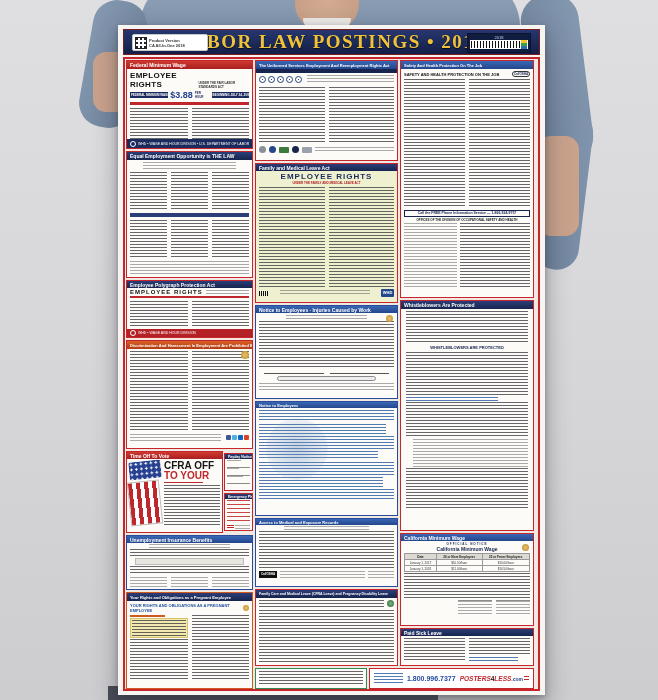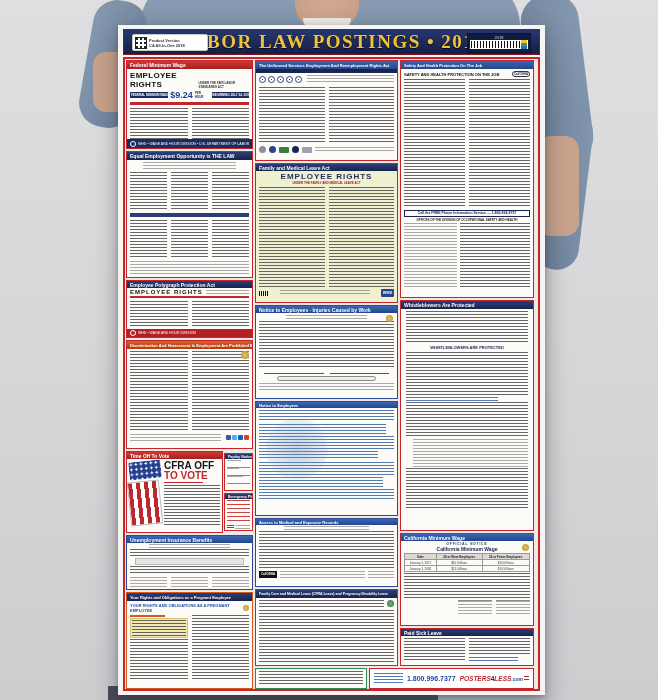--- a/index.html
+++ b/index.html
@@ -117,21 +117,21 @@
     <div class="frame">
 
       <div class="sec" style="left:1px;top:1px;width:127px;height:89px;">
         <div class="sh red">Federal Minimum Wage</div>
         <div style="display:flex;align-items:flex-end;gap:3px;padding:2px 3px 0;">
           <span style="font-size:8px;font-weight:800;letter-spacing:.3px;color:#111;">EMPLOYEE RIGHTS</span>
           <span style="font-size:3px;color:#333;font-weight:700;">UNDER THE FAIR LABOR STANDARDS ACT</span>
         </div>
         <div style="display:flex;align-items:center;gap:2px;padding:1px 3px;">
           <span class="chip-navy">FEDERAL MINIMUM WAGE</span>
-          <span style="font-size:9px;font-weight:800;color:#1f3f8f;">$9.24</span>
+          <span style="font-size:9px;font-weight:800;color:#1f3f8f;">$3.88</span>
           <span style="font-size:3px;font-weight:700;color:#1c2b5e;">PER HOUR</span>
           <span class="chip-navy">BEGINNING JULY 24, 2009</span>
         </div>
         <div style="height:3px;background:#c0272d;margin:1px 3px;"></div>
         <div class="cols">
           <div class="tx" style="height:46px;"></div>
           <div class="tx" style="height:46px;"></div>
         </div>
         <div style="position:absolute;left:0;right:0;bottom:0;height:9px;background:#1c2b5e;display:flex;align-items:center;gap:2px;padding:0 3px;">
           <span class="ring"></span>
@@ -191,21 +191,21 @@
 
       <div class="sec" style="left:1px;top:392px;width:97px;height:82px;">
         <div class="sh red h7">Time Off To Vote</div>
         <div style="display:flex;gap:3px;padding:2px;">
           <div style="width:32px;">
             <div style="height:18px;background:#27408f;border-radius:2px;background-image:radial-gradient(#fff 28%, transparent 30%);background-size:5px 5px;transform:rotate(-6deg);"></div>
             <div style="height:44px;margin-top:2px;background:repeating-linear-gradient(90deg,#c0272d 0 4px,#fff 4px 8px);transform:rotate(-6deg);border:0.5px solid #bbb;"></div>
           </div>
           <div style="flex:1;">
             <div style="font-size:10px;font-weight:800;color:#151515;line-height:10px;">CFRA OFF</div>
-            <div style="font-size:10px;font-weight:800;color:#c0272d;line-height:10px;">TO VOTE</div>
+            <div style="font-size:10px;font-weight:800;color:#c0272d;line-height:10px;">TO YOUR</div>
             <div style="height:1px;background:#c0272d;width:70%;margin:1px 0 2px;"></div>
             <div class="tx" style="height:40px;"></div>
           </div>
         </div>
       </div>
 
       <div class="sec" style="left:99px;top:394px;width:29px;height:38px;">
         <div class="sh navy h5 f3">Payday Notice</div>
         <div style="padding:1px 2px;">
           <div style="height:8px;border-bottom:1px solid #888;">

